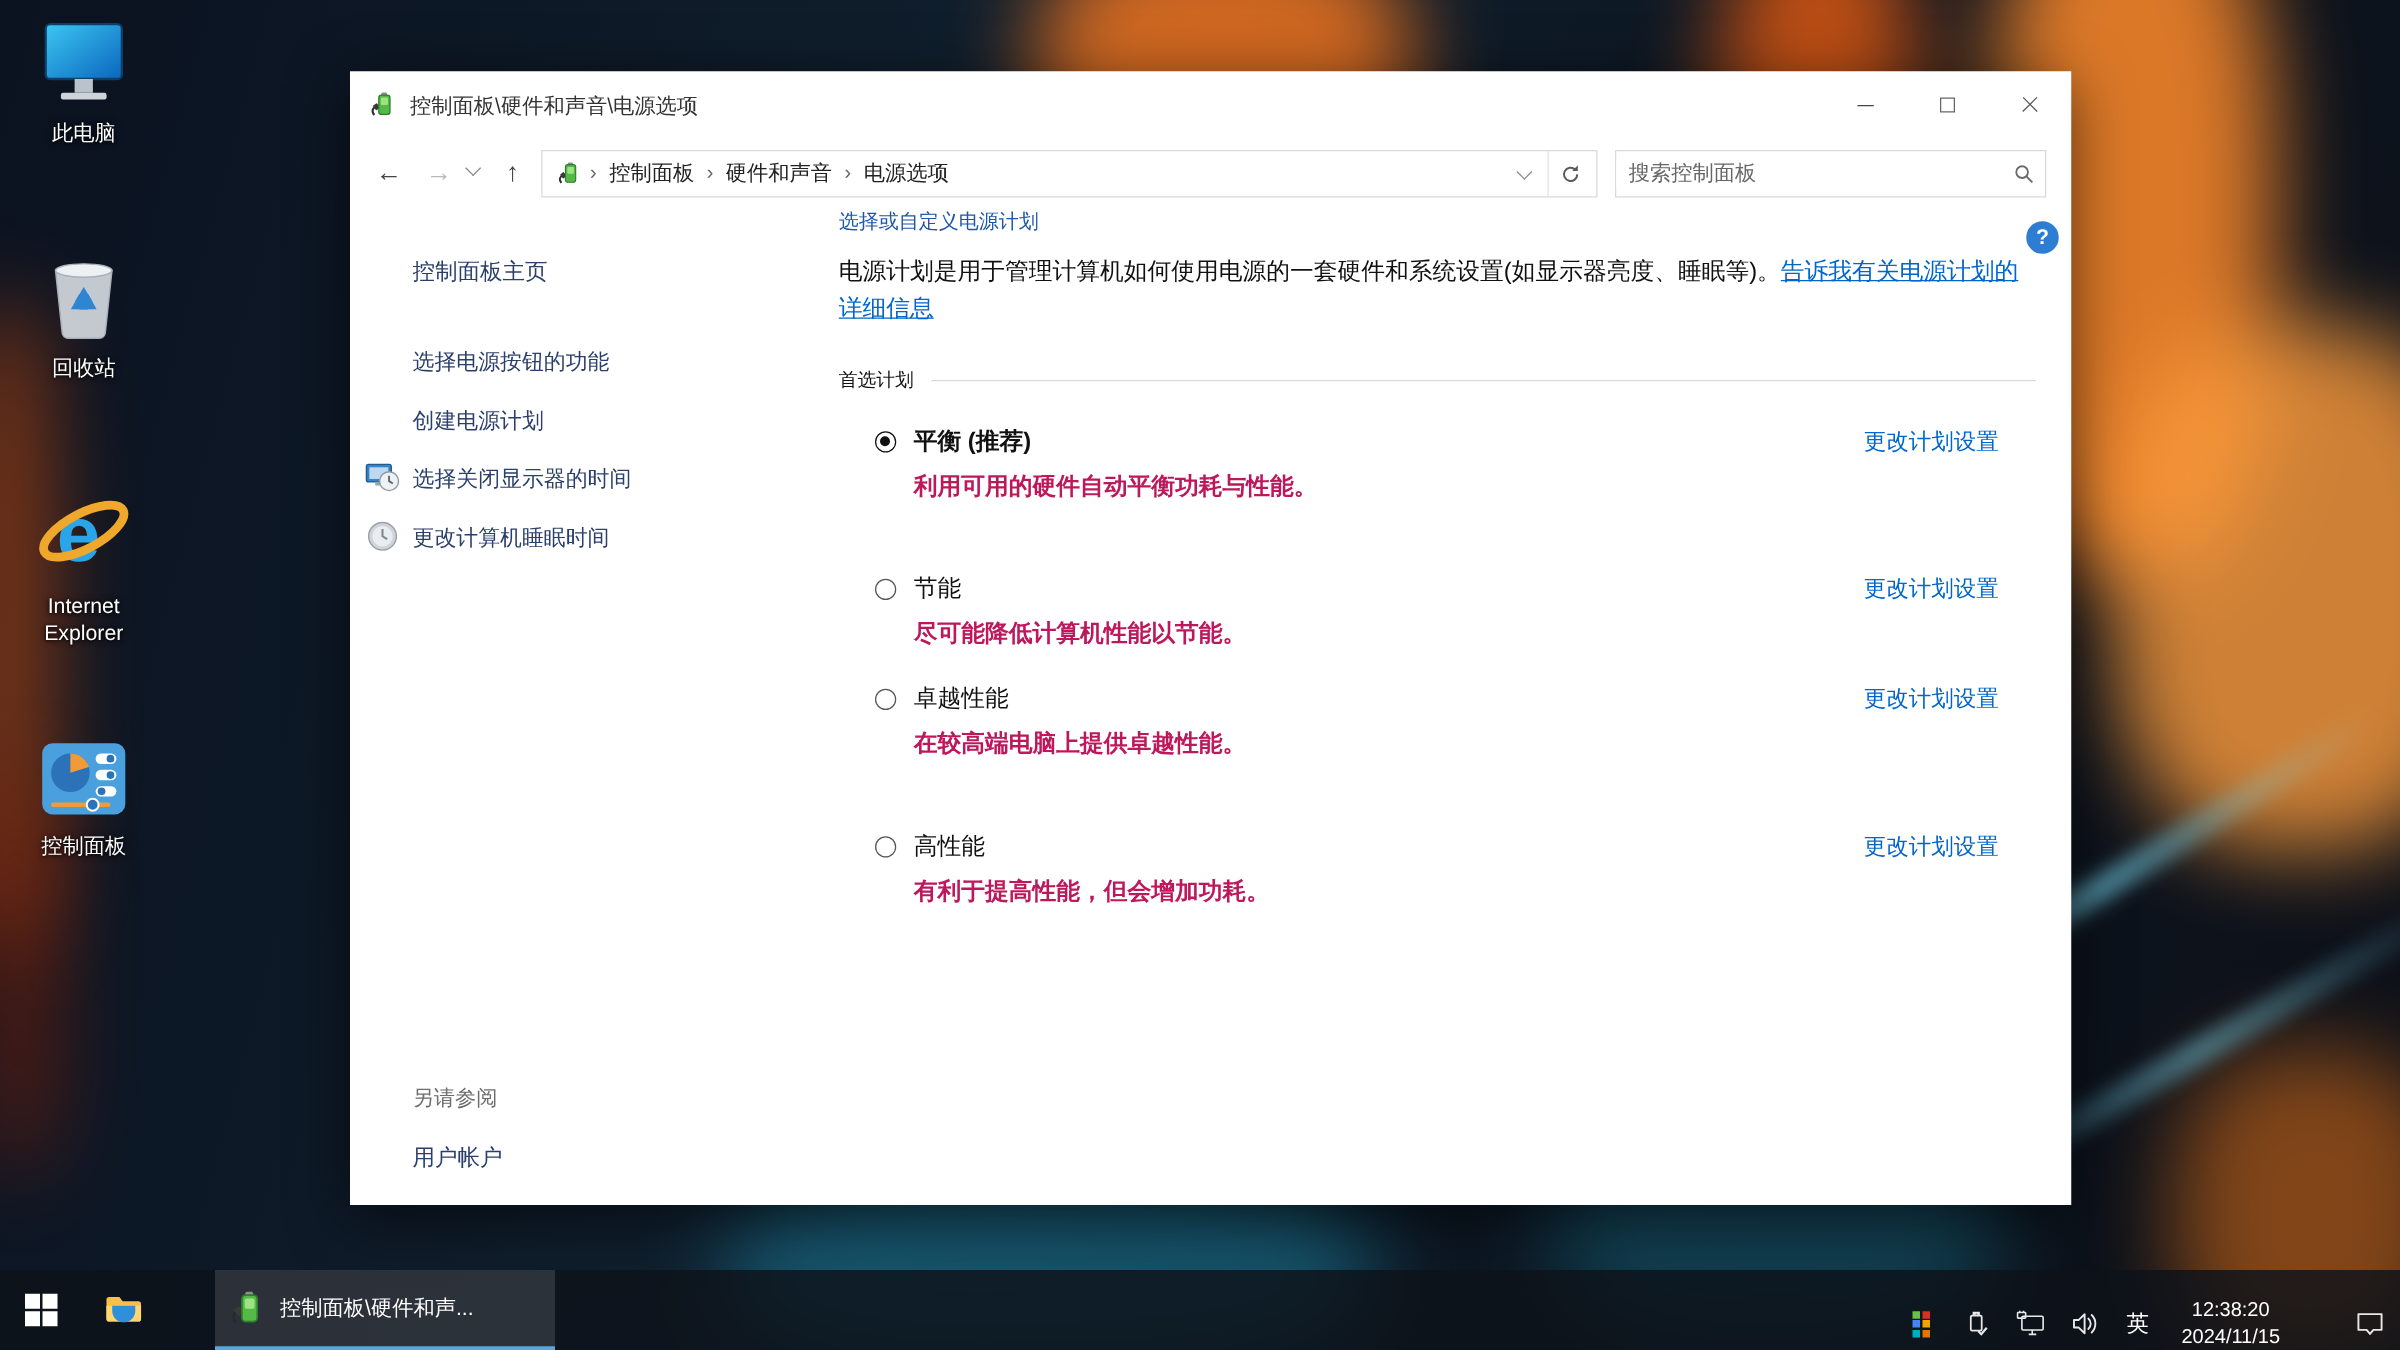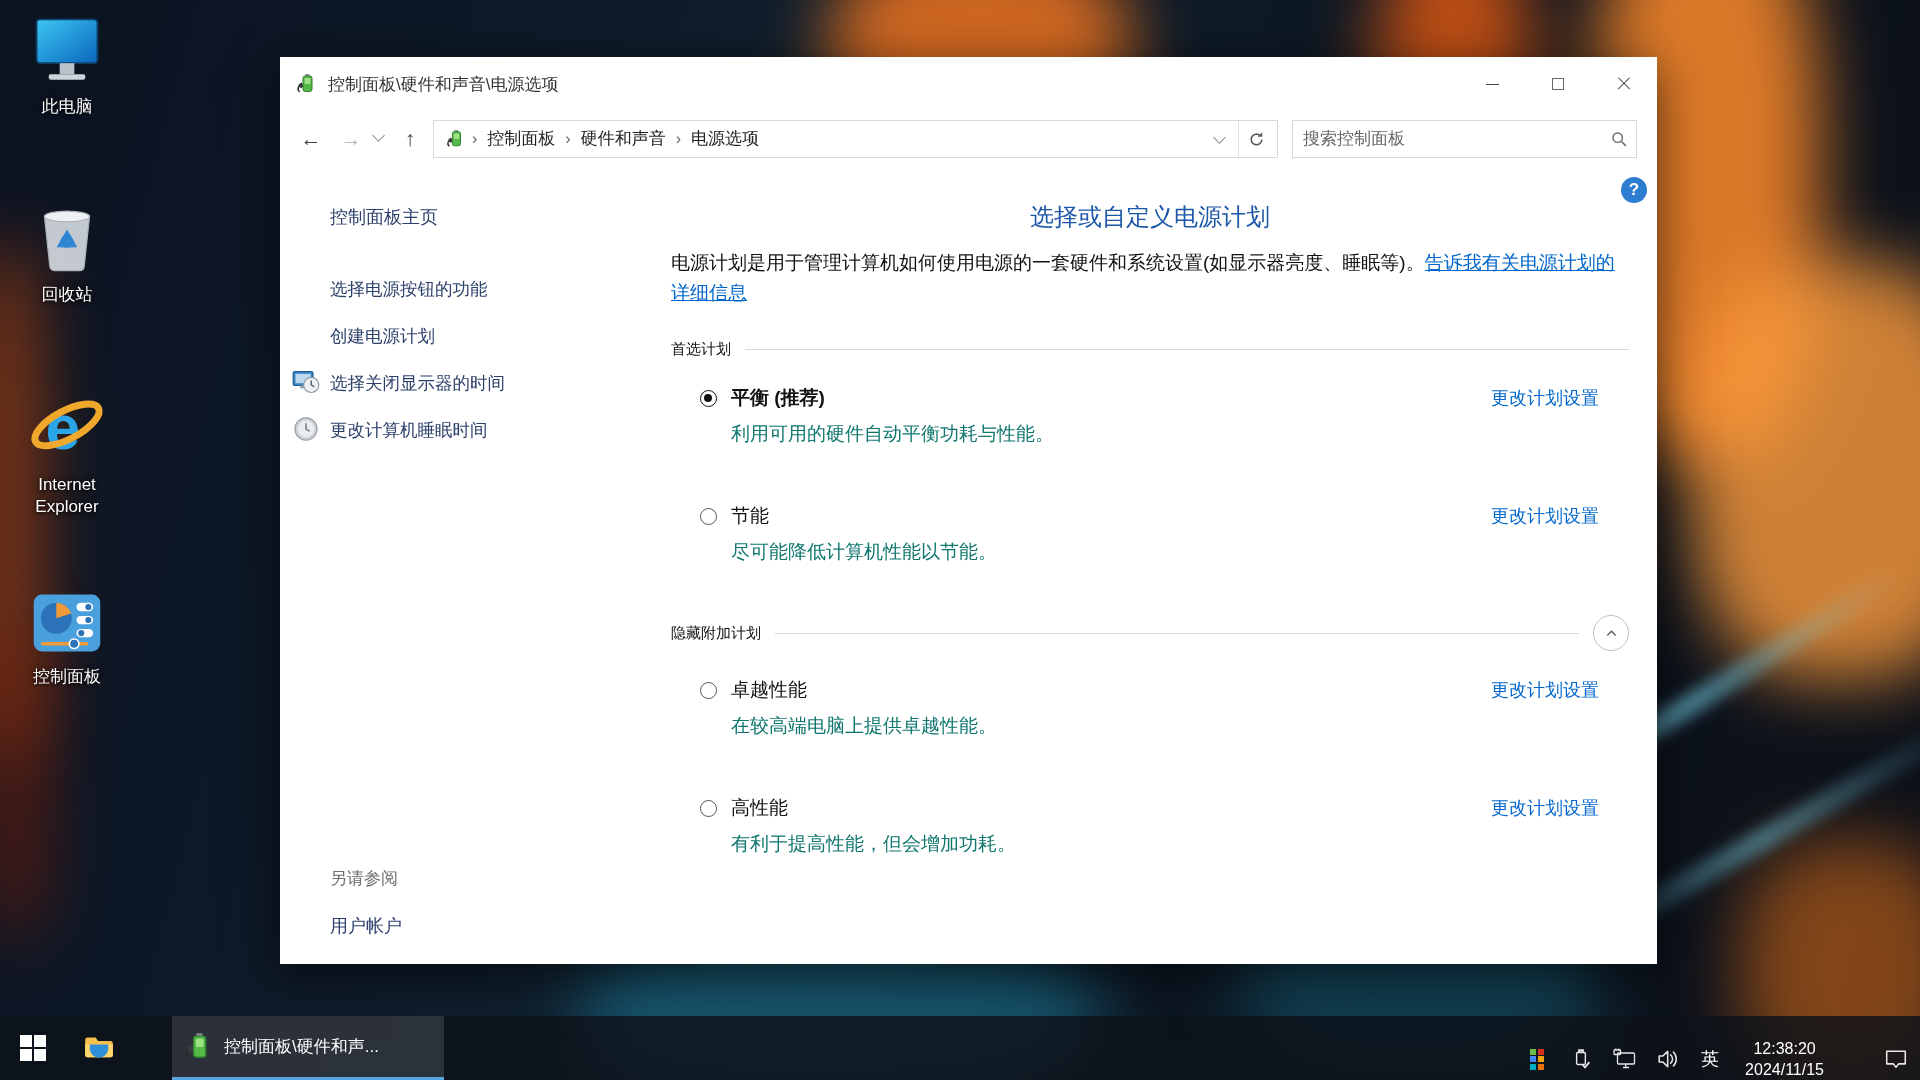--- a/index.html
+++ b/index.html
@@ -76,40 +76,40 @@
   .sb-home { font-size:18px; color:#2b3f6b; cursor:pointer; }
   .sb-tasks { list-style:none; margin-top:48px; }
   .sb-tasks li { position:relative; font-size:17.5px; color:#2b3f6b; margin-top:23px; cursor:pointer; }
   .sb-tasks li:first-child { margin-top:0; }
   .task-ic { position:absolute; left:-38px; top:-3px; width:28px; height:28px; }
   .see-also { position:absolute; left:50px; top:700px; }
   .sa-head { font-size:17px; color:#6d6d6d; }
   .sa-link { margin-top:24px; font-size:18px; color:#2b3f6b; cursor:pointer; }
 
   .main { position:absolute; left:391px; top:0; right:28px; bottom:0; }
-  .page-heading { margin-top:34px; font-size:24px; font-weight:400; color:#1c57a8;text-align:center; }
+  .page-heading { font-size:16px; font-weight:400; color:#1c57a8; }
   .intro { margin-top:15px; font-size:19px; line-height:30px; color:#111; max-width:970px; }
   .intro a { color:#0066cc; text-decoration:underline; cursor:pointer; }
   .sec-row { display:flex; align-items:center; gap:14px; margin-top:32px; }
   .sec-row.second { margin-top:50px; }
   .sec-title { font-size:15px; color:#111; white-space:nowrap; }
   .sec-line { flex:1; height:1px; background:#d9d9d9; }
   .collapse-btn { width:36px; height:36px; border-radius:50%; border:1px solid #bfbfbf;
     display:flex; align-items:center; justify-content:center; background:#fff; }
   .plan-row { display:flex; align-items:center; padding-left:29px; margin-top:26px; }
   .plan-row.gap { margin-top:56px; }
   .radio { width:17px; height:17px; border-radius:50%; border:1.5px solid #555; flex:none; position:relative; }
   .radio.checked { border-color:#111; }
   .radio.checked::after { content:""; position:absolute; left:3px; top:3px; width:8px; height:8px;
     border-radius:50%; background:#111; }
   .plan-name { margin-left:14px; font-size:19px; color:#111; }
   .plan-name.bold { font-weight:bold; }
   .plan-spacer { flex:1; }
   .plan-link { font-size:18px; color:#0066cc; margin-right:30px; cursor:pointer; }
-  .plan-desc { margin:10px 0 0 60px; font-size:19px; color:#0f766e; }
+  .plan-desc { margin:10px 0 0 60px; font-size:19px; color:#be185d;font-weight:bold; }
 
   
   .taskbar { position:absolute; left:0; bottom:0; width:1920px; height:64px;
     background:rgba(13,18,26,.82); display:flex; align-items:flex-end; }
   .tb-btn { width:66px; height:64px; display:flex; align-items:center; justify-content:center; }
   .win-logo { display:grid; grid-template-columns:12px 12px; grid-template-rows:12px 12px; gap:2px; }
   .win-logo span { background:#fff; }
   .tb-app { height:64px; width:272px; margin-left:40px; padding:0 12px; display:flex; align-items:center; gap:10px;
     background:rgba(255,255,255,.13); border-bottom:3px solid #58a6e0; }
   .tb-app-icon { width:30px; height:30px; flex:none; }
@@ -325,29 +325,20 @@
         <div class="plan-desc">利用可用的硬件自动平衡功耗与性能。</div>
 
         <div class="plan-row gap">
           <span class="radio"></span>
           <span class="plan-name">节能</span>
           <span class="plan-spacer"></span>
           <span class="plan-link">更改计划设置</span>
         </div>
         <div class="plan-desc">尽可能降低计算机性能以节能。</div>
 
-        <div class="sec-row second">
-          <span class="sec-title">隐藏附加计划</span>
-          <span class="sec-line"></span>
-          <span class="collapse-btn">
-            <svg width="15" height="15" viewBox="0 0 16 16">
-              <path d="M3.5 10l4.5-4.5L12.5 10" stroke="#555" fill="none" stroke-width="1.5"></path>
-            </svg>
-          </span>
-        </div>
 
         <div class="plan-row">
           <span class="radio"></span>
           <span class="plan-name">卓越性能</span>
           <span class="plan-spacer"></span>
           <span class="plan-link">更改计划设置</span>
         </div>
         <div class="plan-desc">在较高端电脑上提供卓越性能。</div>
 
         <div class="plan-row gap">

